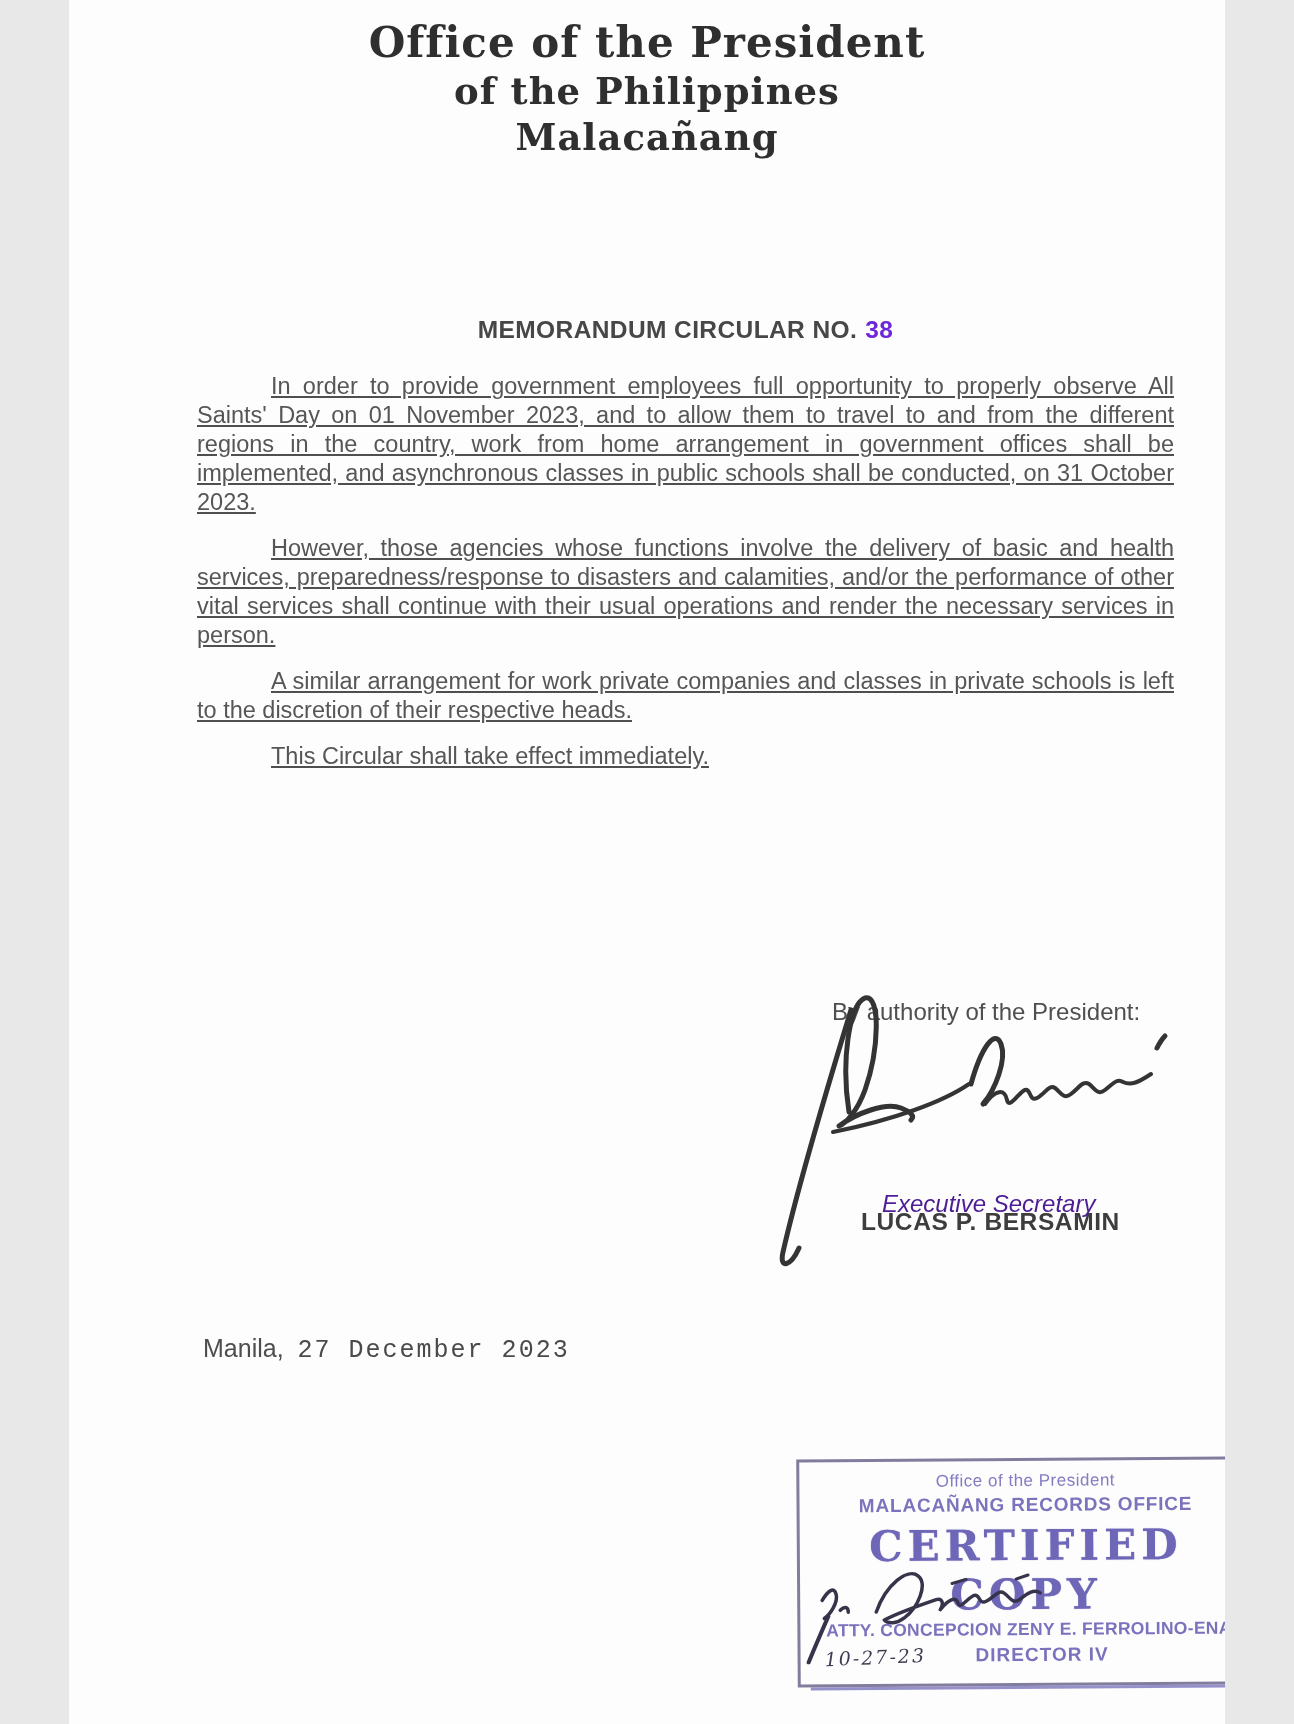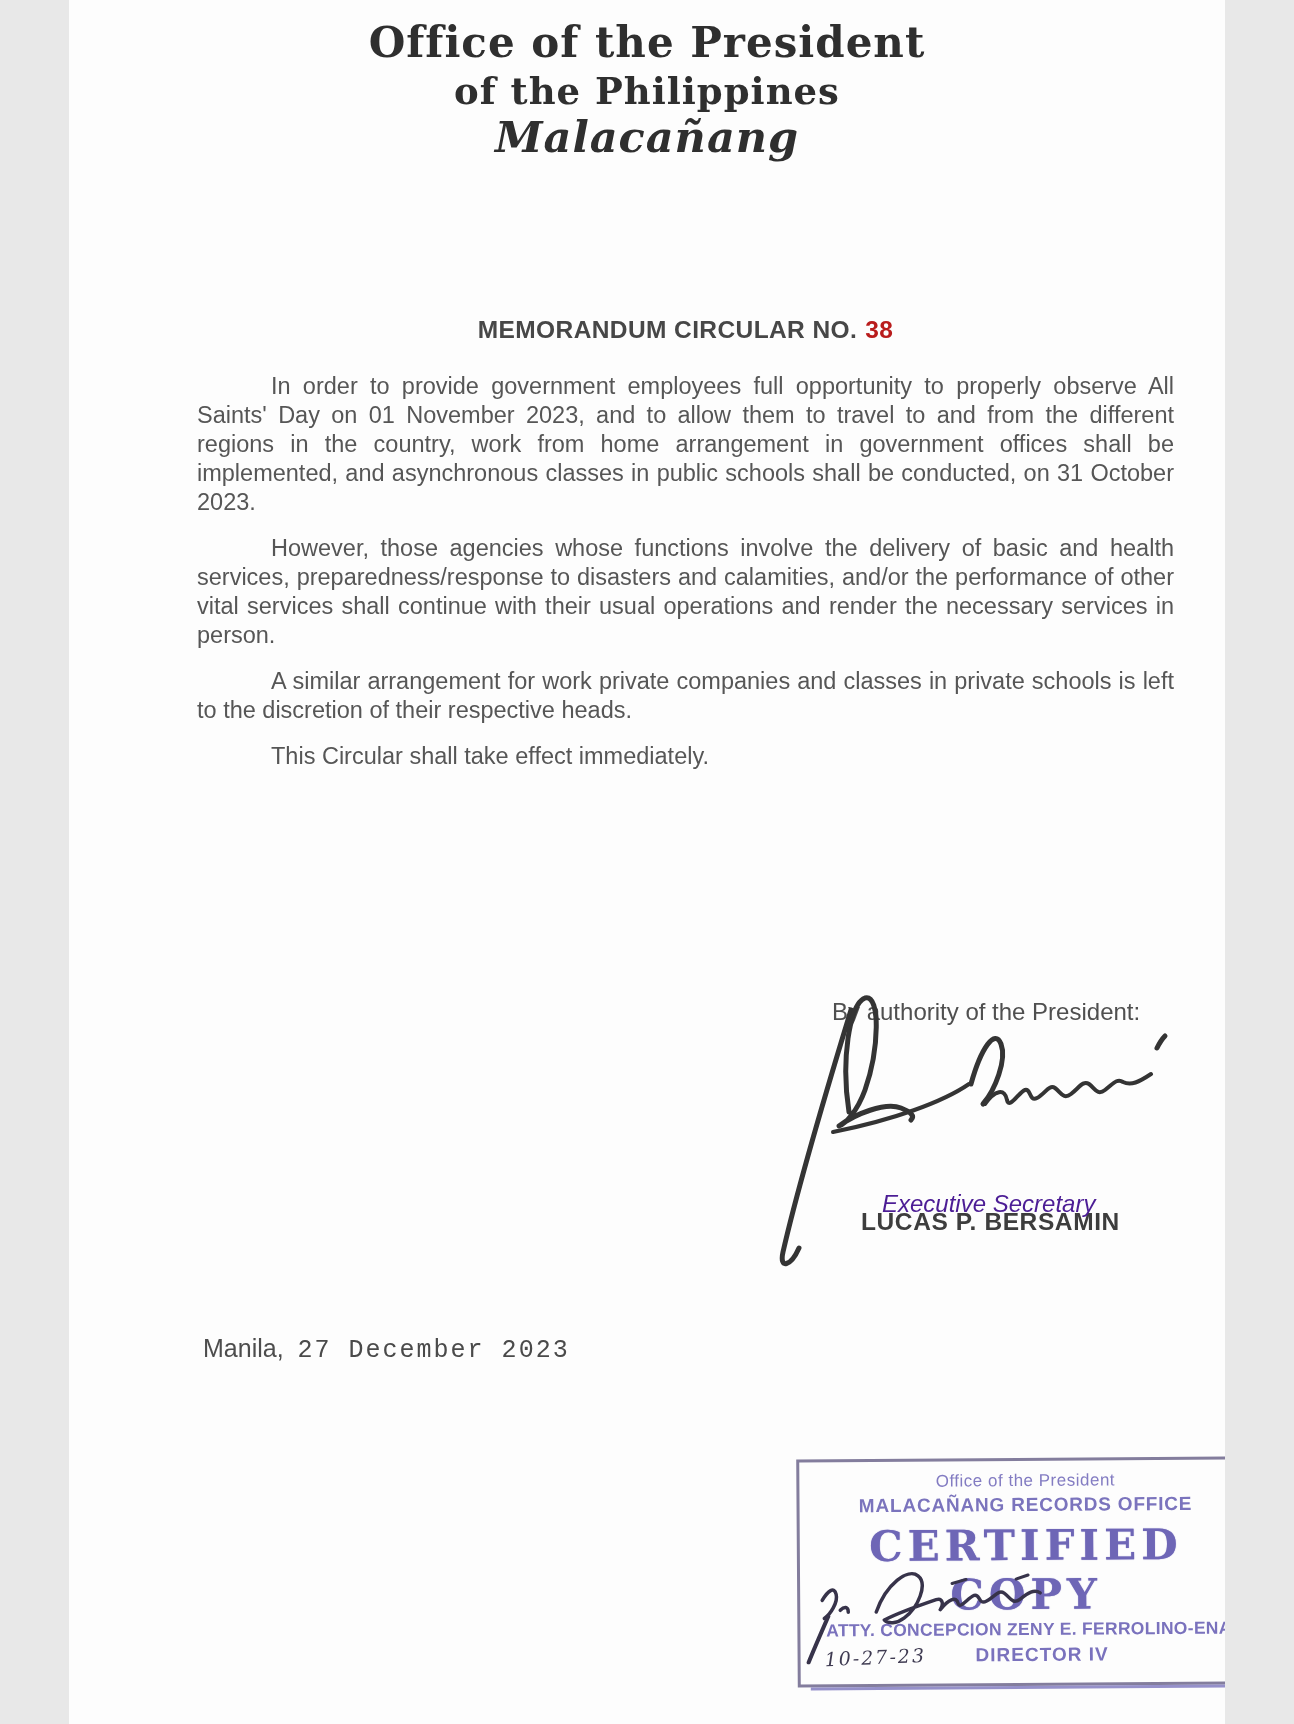--- a/index.html
+++ b/index.html
@@ -14,34 +14,34 @@
   }
   
   .letterhead{
     position:absolute;top:18px;left:0;width:100%;
     text-align:center;
     font-family:"DejaVu Serif",serif;
     font-weight:bold;color:#2f2f2f;
   }
   .lh1{font-size:42px;line-height:50px;letter-spacing:1px;}
   .lh2{font-size:37px;line-height:46px;letter-spacing:1px;}
-  .lh3{font-size:43px;line-height:46px;letter-spacing:1px;font-style:italic;}
+  .lh3{font-size:37px;line-height:46px;letter-spacing:1px;}
 
   
   .mc-title{
     position:absolute;top:316px;left:128px;width:977px;
     text-align:center;
     font-size:24.5px;font-weight:bold;letter-spacing:.4px;
     color:#474747;
   }
-  .mc-no{color:#b91c1c;margin-left:8px;}
+  .mc-no{color:#6d28d9;margin-left:8px;}
 
   
   .body-text{
-    position:absolute;top:372px;left:128px;width:977px;
+    position:absolute;top:372px;left:128px;width:977px;text-decoration:underline;
   }
   .body-text p{
     margin:0 0 17px 0;
     font-size:23.5px;line-height:29px;
     text-align:justify;text-indent:74px;
     color:#565656;
   }
   .body-text p.last{margin-top:11px;}
 
   

